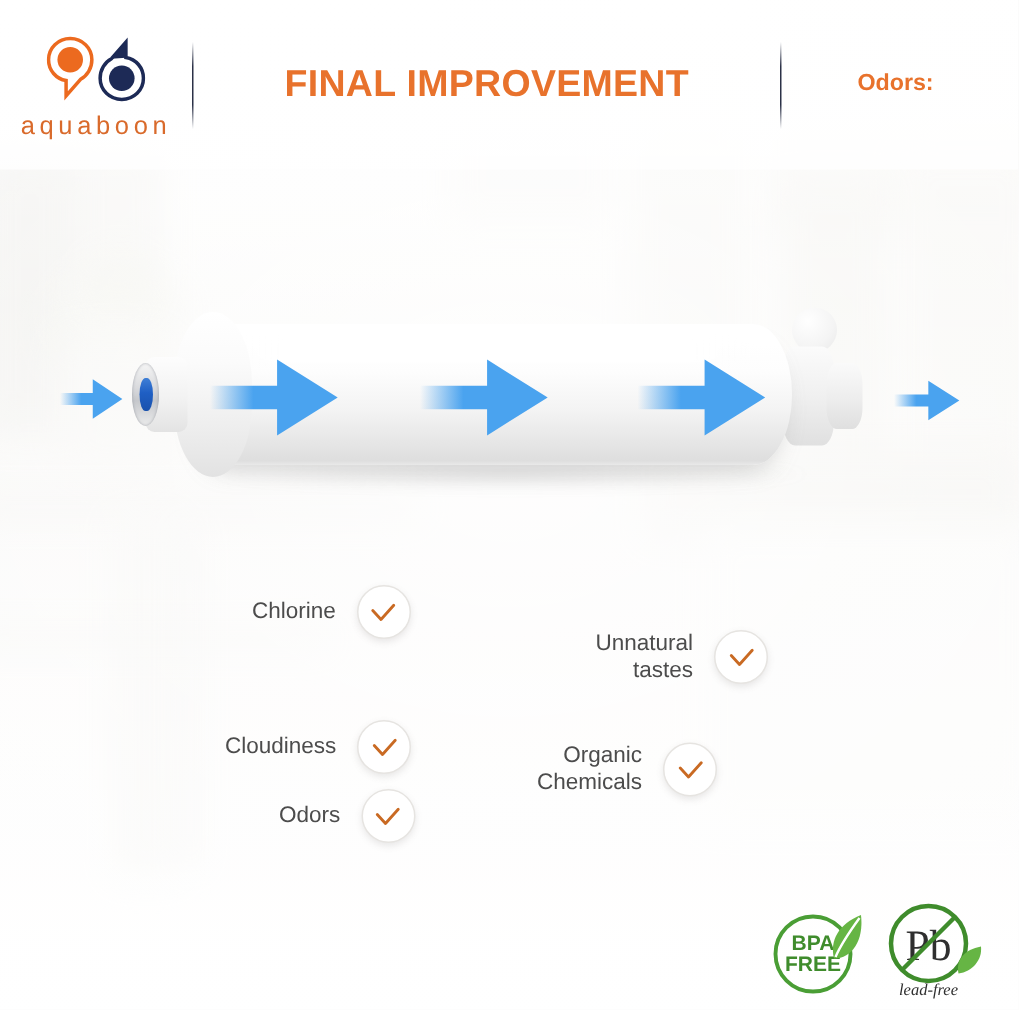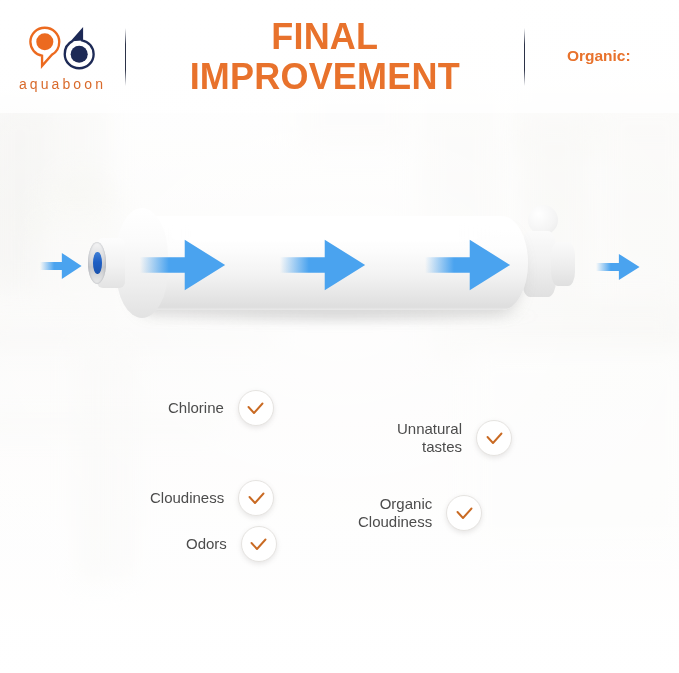--- a/index.html
+++ b/index.html
@@ -81,41 +81,41 @@
     width: 128px;
     display: flex;
     flex-direction: column;
     align-items: center;
     justify-content: center;
     padding-top: 4px;
   }
   .logo-mark { width: 66px; height: 44px; display:block; }
   .logo-word {
     margin-top: 6px;
-    font-size: 14px;
+    font-size: 17px;
     letter-spacing: 3.1px;
     color: #d96a2b;
     font-family: "Liberation Sans", sans-serif;
     white-space: nowrap;
   }
 
   .hdr-divider {
     width: 1px;
     height: 58px;
     background: linear-gradient(180deg, rgba(40,48,70,0) 0%, #2b3147 28%, #2b3147 72%, rgba(40,48,70,0) 100%);
     flex: 0 0 auto;
   }
 
   .title-zone {
     flex: 1 1 auto;
     text-align: center;
     padding: 0 10px;
   }
   .title-main {
-    font-size: 36px;
+    font-size: 25px;
     font-weight: bold;
     color: #e8722c;
     letter-spacing: .2px;
     line-height: 1.1;
     font-family: "Liberation Sans", sans-serif;
   }
   .title-sub {
     margin-top: 5px;
     font-size: 13.5px;
     color: #3a3f4a;
@@ -304,21 +304,21 @@
 
     <div class="hdr-divider"></div>
 
     <div class="title-zone">
       <div class="title-main">FINAL IMPROVEMENT</div>
     </div>
 
     <div class="hdr-divider"></div>
 
     <div class="filter-zone">
-      <div class="filter-label">Organic:</div>
+      <div class="filter-label">Odors:</div>
     </div>
   </div>
 
   <div>
     <div class="cart-shadow"></div>
     <div class="cart-cap"></div>
     <div class="cart-out1"></div>
     <div class="cart-out2"></div>
     <div class="cart-body"></div>
     <div class="cart-body-hi"></div>
@@ -410,23 +410,41 @@
         <div class="benefit-label">Unnatural
 tastes</div>
         <div class="check-circle">
           <svg width="17" height="13" viewBox="0 0 17 13">
             <path d="M1.5 5 L7 11 L15.5 1.5" fill="none" stroke="#c96a23" stroke-width="1.9" stroke-linecap="round" stroke-linejoin="round"></path>
           </svg>
         </div>
       </div>
       <div class="benefit" style="left: 358px; top: 495px;">
         <div class="benefit-label">Organic
-Cloudiness</div>
+Chemicals</div>
         <div class="check-circle">
           <svg width="17" height="13" viewBox="0 0 17 13">
             <path d="M1.5 5 L7 11 L15.5 1.5" fill="none" stroke="#c96a23" stroke-width="1.9" stroke-linecap="round" stroke-linejoin="round"></path>
           </svg>
         </div>
       </div>
     </div>
 
+  <div class="badges">
+
+    <svg width="66" height="66" viewBox="0 0 66 66">
+      <circle cx="30" cy="35" r="25" fill="none" stroke="#4a9e35" stroke-width="2.6"></circle>
+      <text x="30" y="32" text-anchor="middle" font-family="'Liberation Sans',sans-serif" font-size="14" font-weight="bold" fill="#3f8c2c">BPA</text>
+      <text x="30" y="46" text-anchor="middle" font-family="'Liberation Sans',sans-serif" font-size="14" font-weight="bold" fill="#3f8c2c">FREE</text>
+      <path d="M62 9 C47 15 41 26 44 38 C56 38 64 26 62 9 Z" fill="#66b544"></path>
+      <path d="M61 11 C53 22 48 30 45 37" stroke="#ffffff" stroke-width="1.6" fill="none"></path>
+    </svg>
+
+    <svg width="72" height="70" viewBox="0 0 72 70">
+      <circle cx="33" cy="30" r="25" fill="none" stroke="#3f8c2c" stroke-width="3"></circle>
+      <text x="33" y="41" text-anchor="middle" font-family="'Liberation Serif',serif" font-size="29" fill="#2f2f2f">Pb</text>
+      <line x1="15" y1="48" x2="51" y2="12" stroke="#3f8c2c" stroke-width="3"></line>
+      <path d="M68 32 C57 34 51 41 53 50 C62 49 69 41 68 32 Z" fill="#66b544"></path>
+      <text x="33" y="64" text-anchor="middle" font-family="'Liberation Serif',serif" font-size="11" font-style="italic" fill="#2f2f2f">lead-free</text>
+    </svg>
+  </div>
 
 </div>
 
 </body></html>

